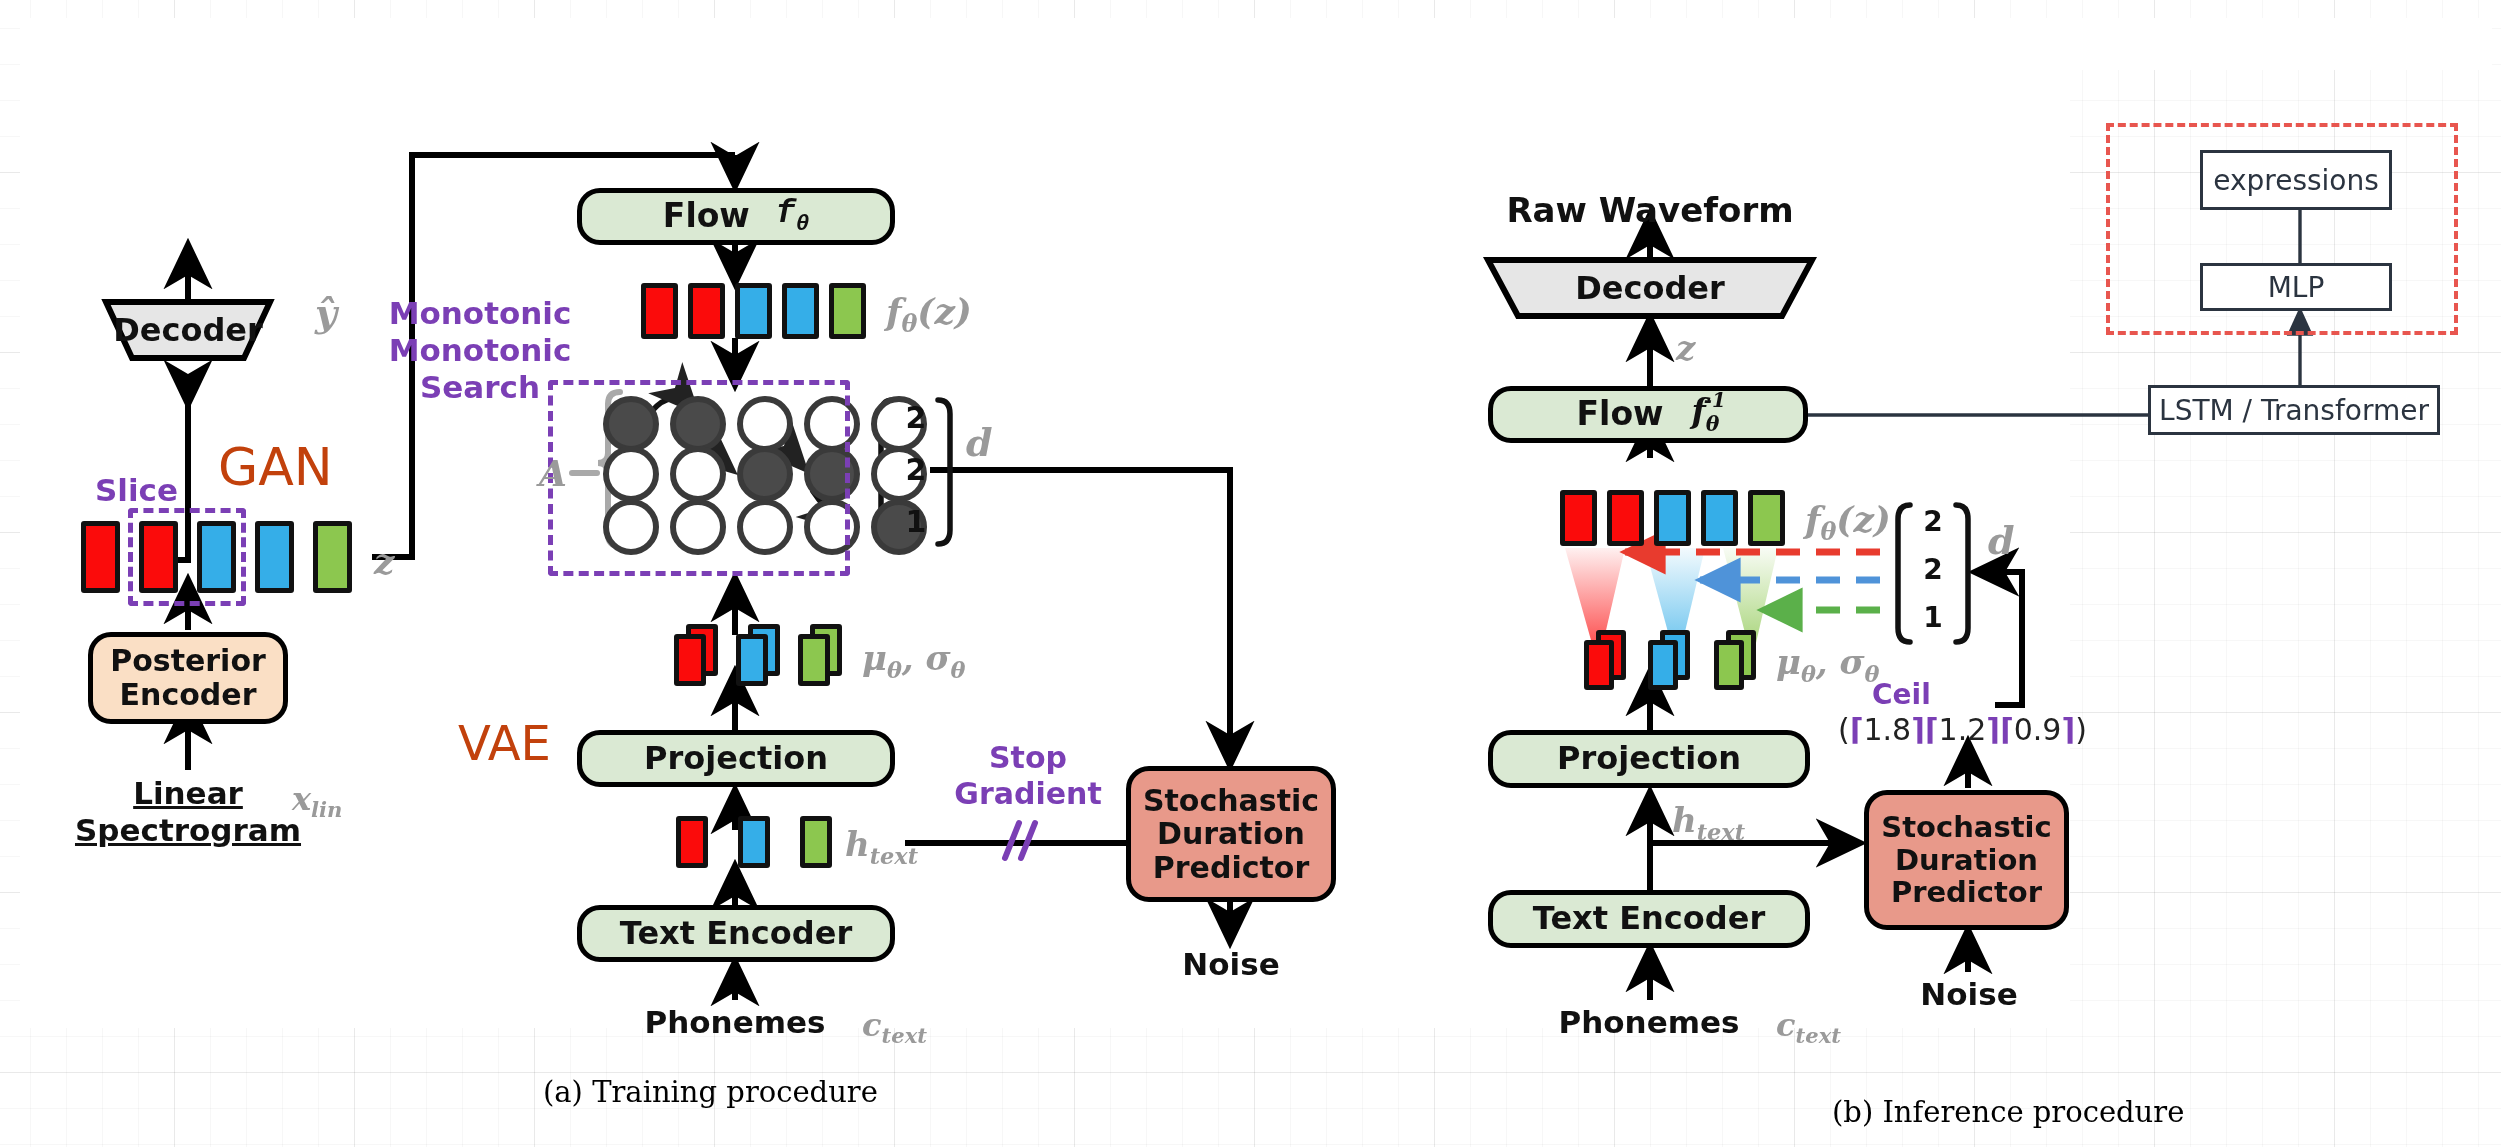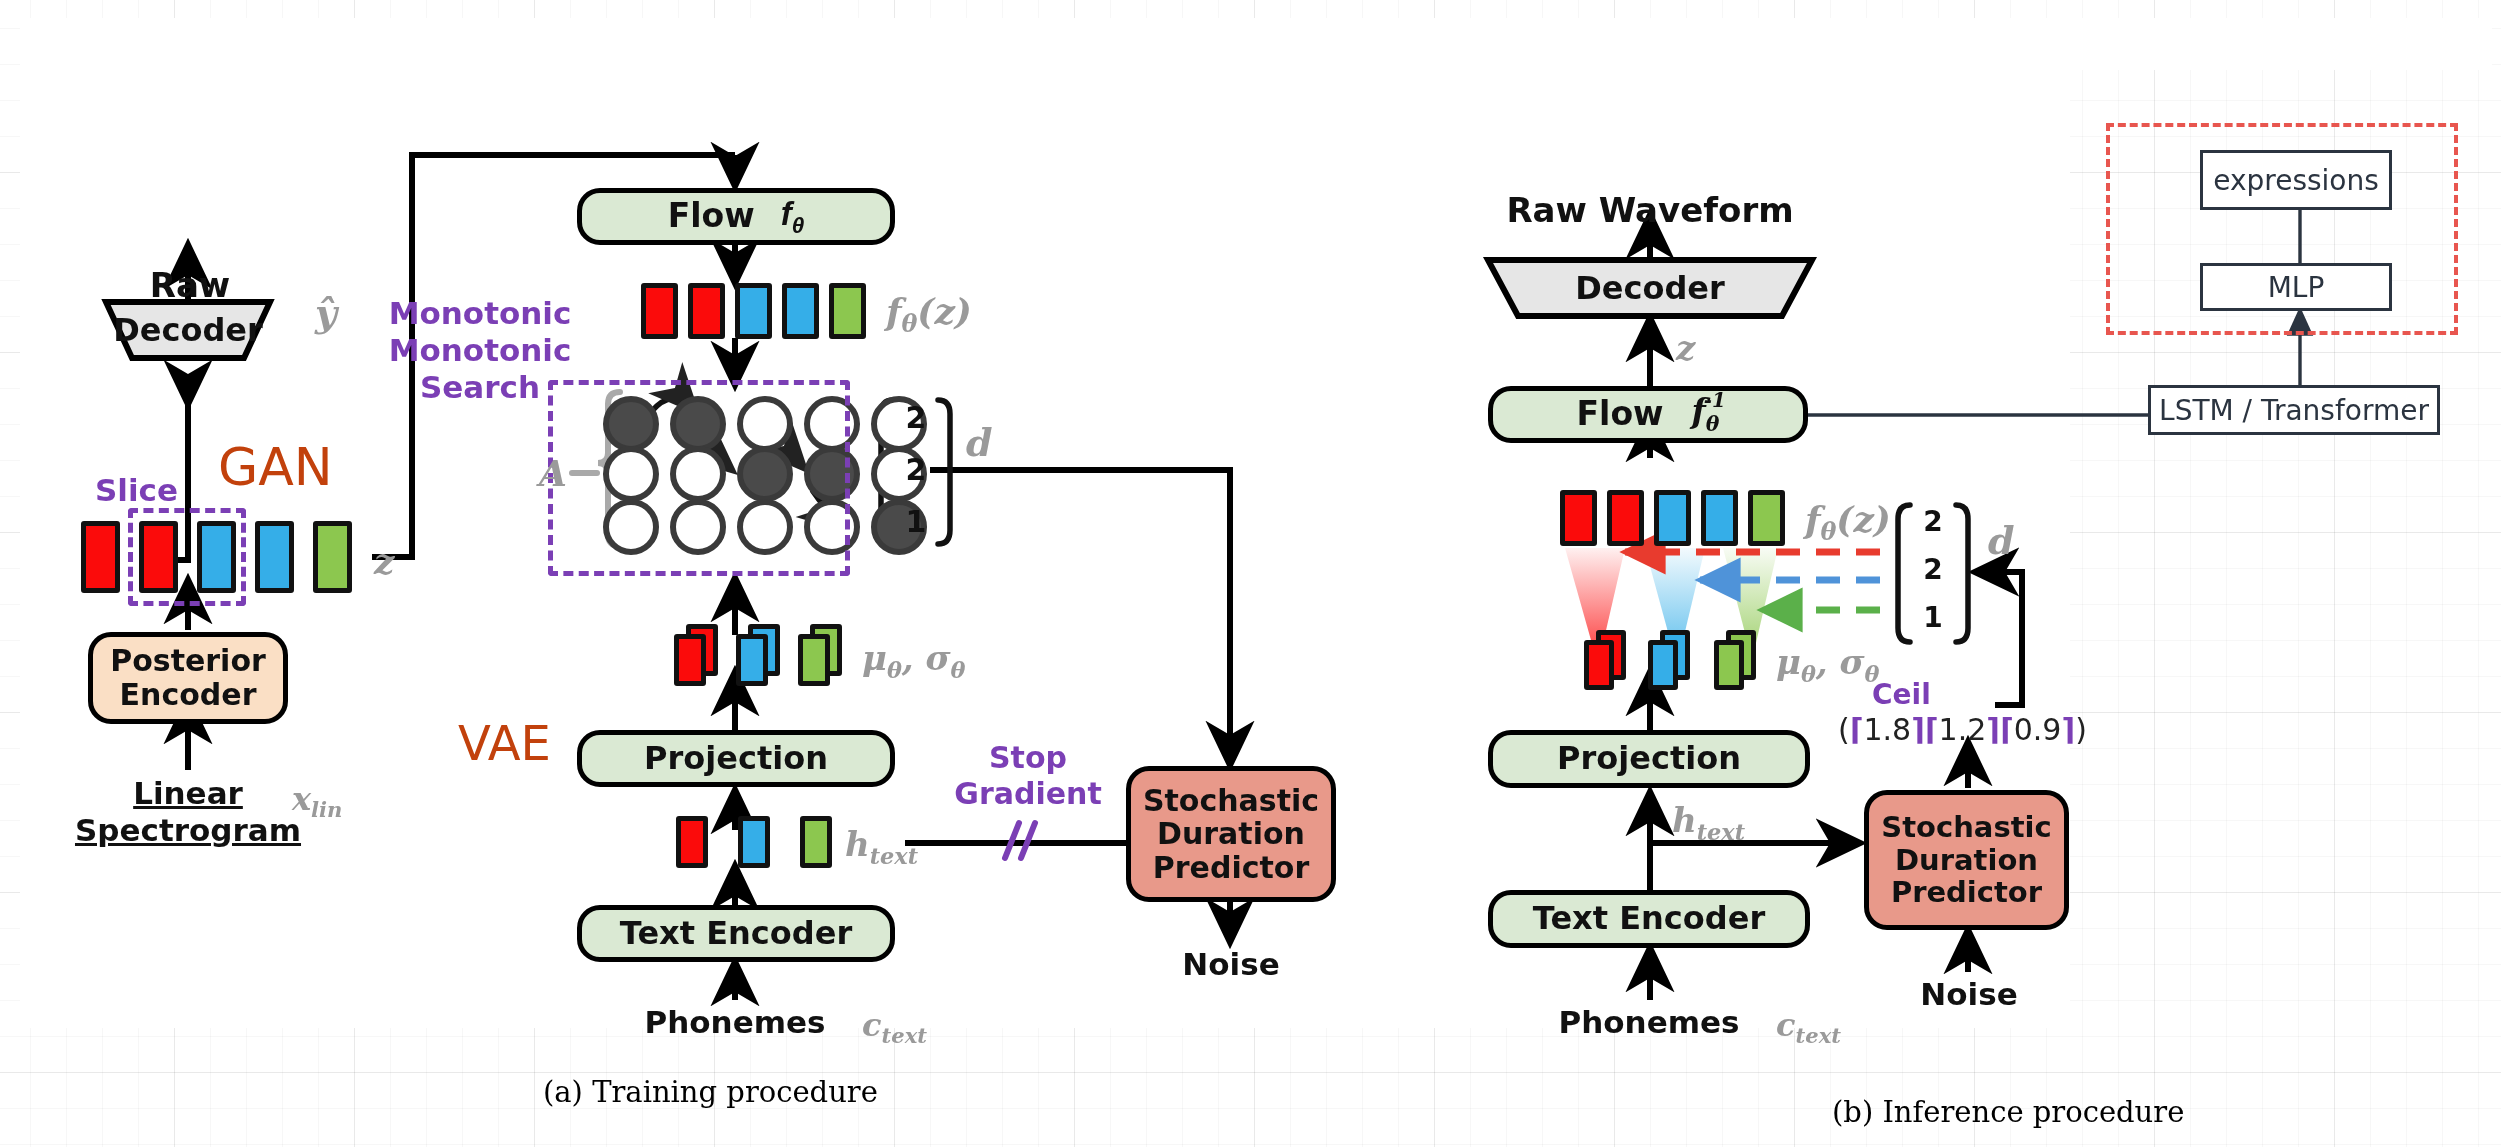--- a/index.html
+++ b/index.html
@@ -213,21 +213,20 @@
 
     <circle cx="631" cy="527" r="25" fill="#fff" stroke="#3a3a3a" stroke-width="6"></circle>
     <circle cx="698" cy="527" r="25" fill="#fff" stroke="#3a3a3a" stroke-width="6"></circle>
     <circle cx="765" cy="527" r="25" fill="#fff" stroke="#3a3a3a" stroke-width="6"></circle>
     <circle cx="832" cy="527" r="25" fill="#fff" stroke="#3a3a3a" stroke-width="6"></circle>
     <circle cx="899" cy="527" r="25" fill="#4a4a4a" stroke="#3a3a3a" stroke-width="6"></circle>
   </g>
 </svg>
 
 <div class="abs blk ctr nowrap" style="left:40px;top:265px;width:300px;font-size:34px;line-height:1.18;">
-  <div>Raw</div>
 </div>
 
 <div class="abs gry" style="left:315px;top:290px;font-size:38px;">ŷ</div>
 
 <div class="abs blk" style="left:106px;top:306px;width:164px;height:48px;display:flex;align-items:center;justify-content:center;font-size:32px;">Decoder</div>
 
 <div class="abs red" style="left:218px;top:437px;font-size:52px;font-weight:normal;">GAN</div>
 
 <div class="abs pur" style="left:95px;top:472px;font-size:31px;">Slice</div>
 
@@ -248,21 +247,21 @@
 
 <div class="abs blk ctr nowrap" style="left:48px;top:775px;width:280px;font-size:31px;line-height:1.2;text-decoration:underline;">
   <div>Linear</div>
   <div>Spectrogram</div>
 </div>
 
 <div class="abs gry" style="left:292px;top:780px;font-size:32px;">x<sub style="font-size:.66em;">lin</sub></div>
 
 <div class="node green" style="left:577px;top:188px;width:318px;height:57px;font-size:33px;gap:26px;">
   <span>Flow</span>
-  <span class="gry" style="color:#111;font-family:Liberation Sans, sans-serif;font-style:italic;">f<sub style="font-size:.68em;">θ</sub></span>
+  <span class="gry" style="color:#111;font-family:Liberation Mono, monospace;font-style:italic;">f<sub style="font-size:.68em;">θ</sub></span>
 </div>
 
 <div class="tok tokR" style="left:641px;top:283px;width:37px;height:56px;"></div>
 <div class="tok tokR" style="left:688px;top:283px;width:37px;height:56px;"></div>
 <div class="tok tokB" style="left:735px;top:283px;width:37px;height:56px;"></div>
 <div class="tok tokB" style="left:782px;top:283px;width:37px;height:56px;"></div>
 <div class="tok tokG" style="left:829px;top:283px;width:37px;height:56px;"></div>
 
 <div class="abs gry" style="left:886px;top:290px;font-size:36px;">f<sub style="font-size:.66em;">θ</sub>(z)</div>
 

